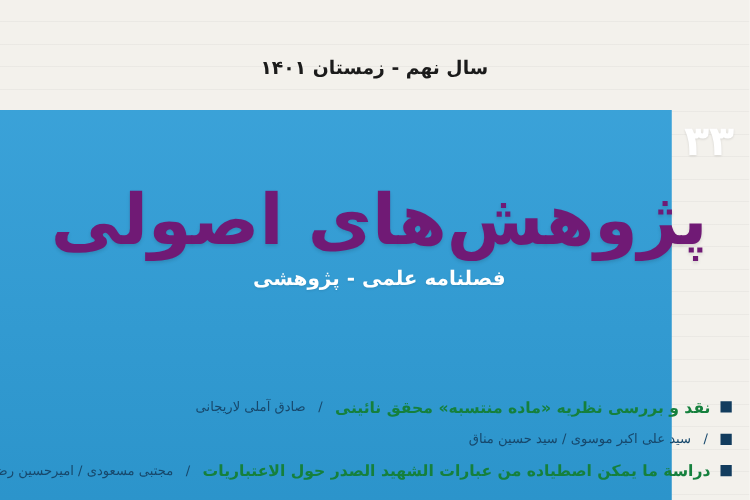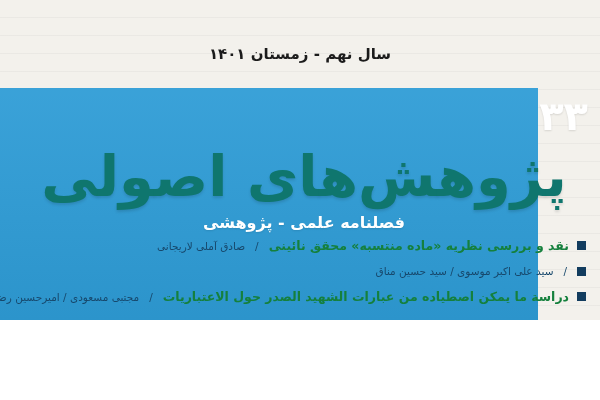--- a/index.html
+++ b/index.html
@@ -3,21 +3,21 @@
 <meta charset="utf-8">
 <style>
   html, body {
     margin: 0;
     padding: 0;
     background: #ffffff;
   }
   #page {
     position: relative;
     width: 600px;
-    height: 320px;
+    height: 400px;
     overflow: hidden;
     background: #f3f1ec;
     font-family: "DejaVu Sans", "Liberation Sans", sans-serif;
     margin-left: 23px;
   }
 
   
   .paper-texture {
     position: absolute;
     inset: 0;
@@ -68,41 +68,41 @@
     inset: 0;
     background:
       linear-gradient(to bottom, rgba(255,255,255,0.06), rgba(0,0,0,0.05));
   }
 
   
   .issue-number {
     position: absolute;
     top: 96px;
     right: 12px;
-    font-size: 40px;
+    font-size: 33px;
     font-weight: bold;
     color: #ffffff;
     line-height: 1;
     direction: rtl;
     text-shadow: 0 1px 2px rgba(0,0,0,0.12);
   }
 
   
   .title-block {
     position: absolute;
     top: 148px;
     right: 0;
     left: 8px;
     text-align: center;
     direction: rtl;
   }
   .journal-title {
     font-size: 56px;
     font-weight: bold;
-    color: #0f766e;
+    color: #701a75;
     line-height: 1.05;
     letter-spacing: -1px;
     text-shadow: 0 2px 3px rgba(0,0,0,0.13);
     white-space: nowrap;
   }
   .journal-subtitle {
     margin-top: 6px;
     font-size: 16px;
     font-weight: bold;
     color: #ffffff;

